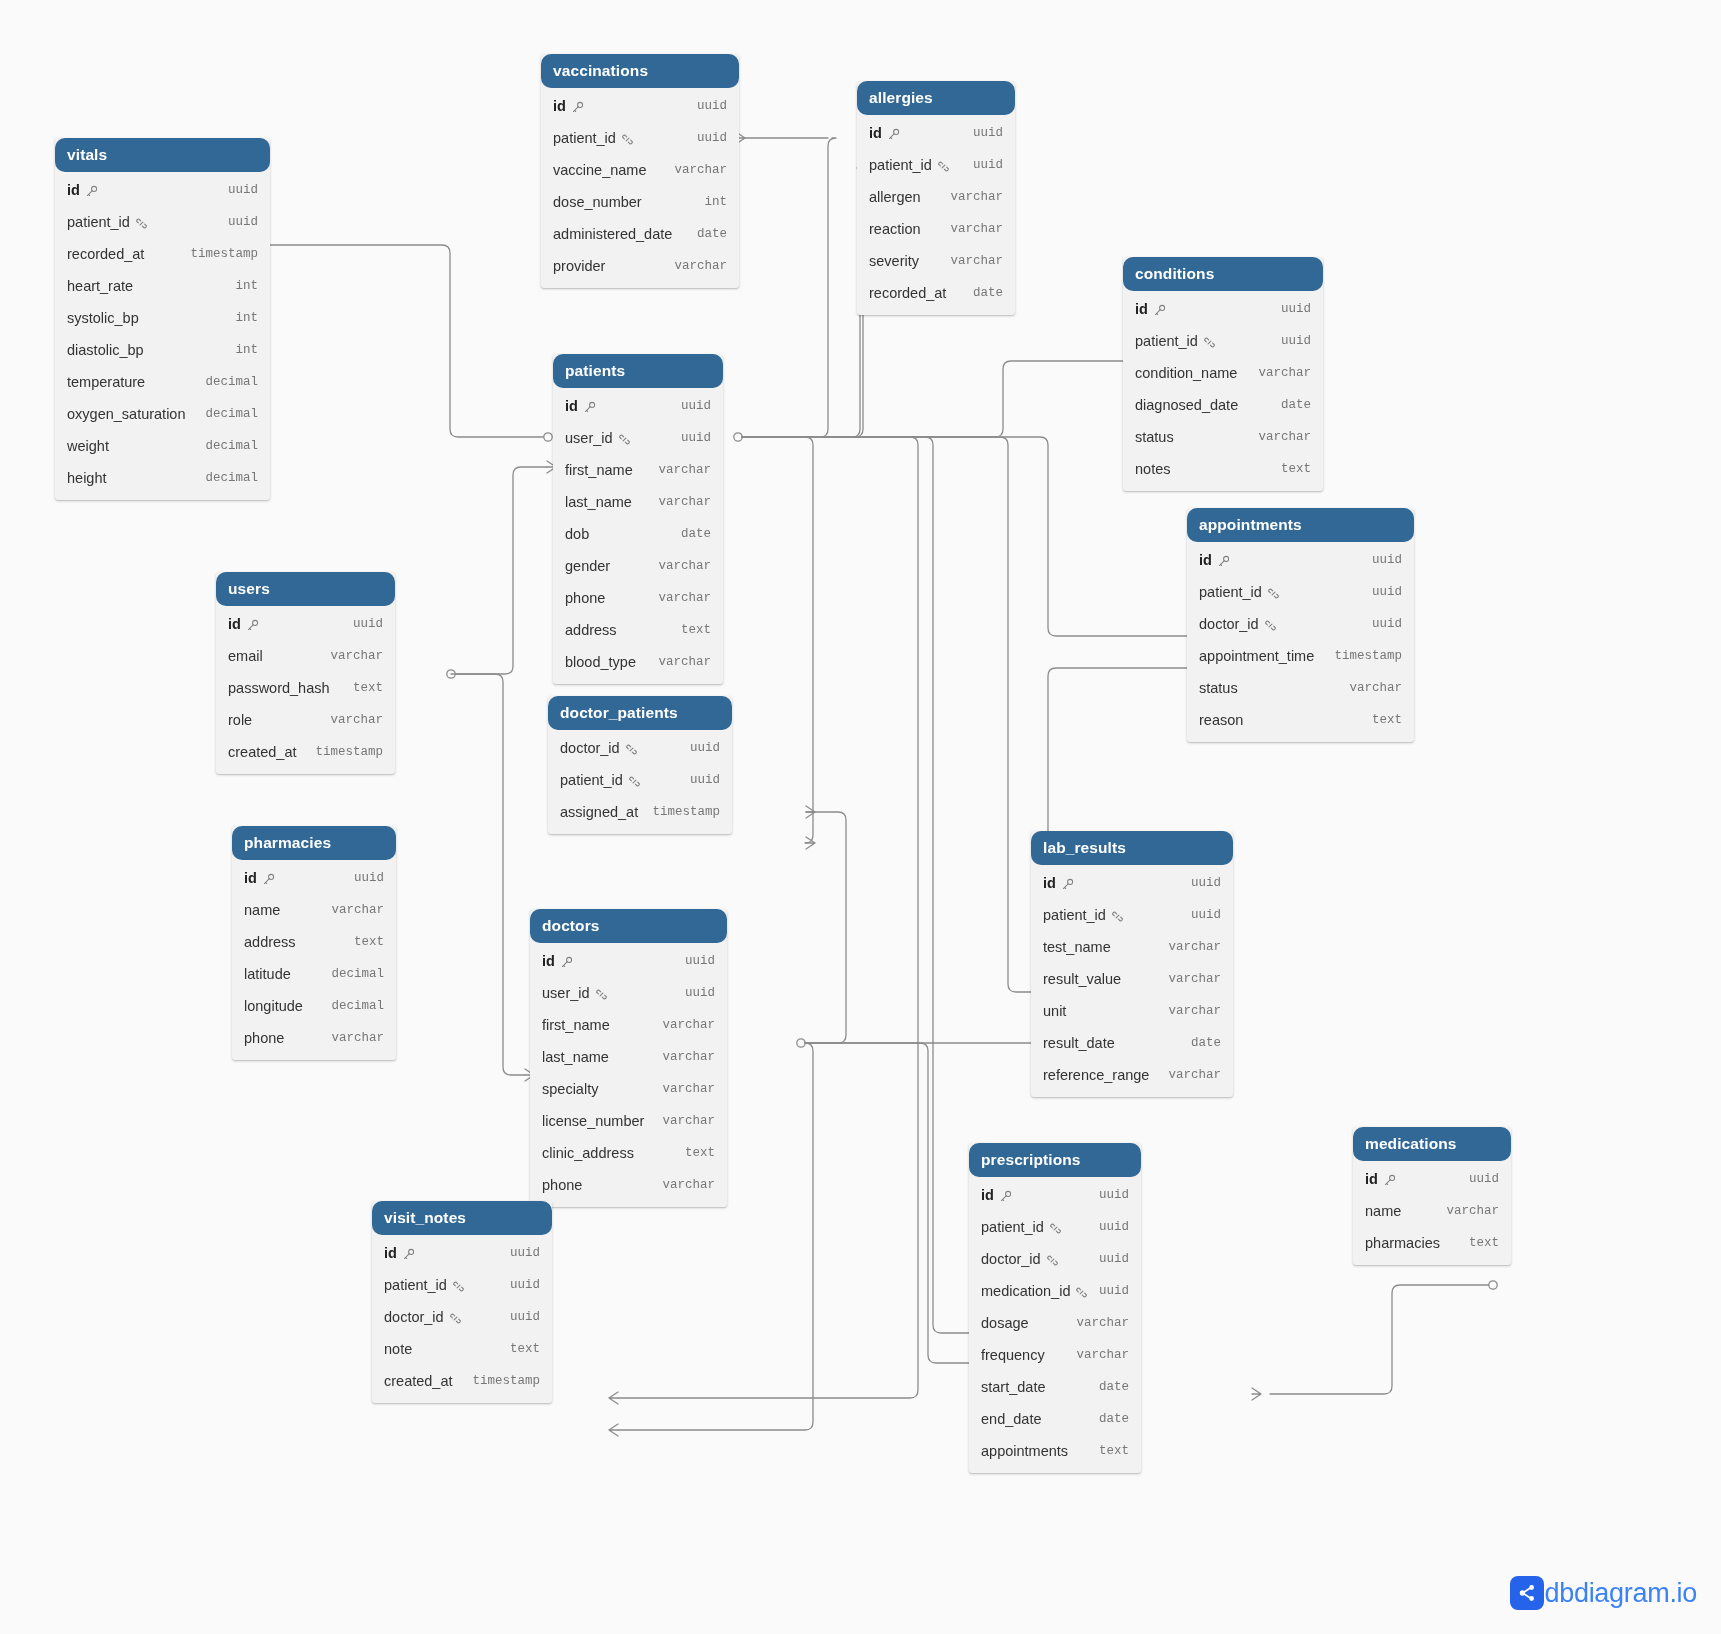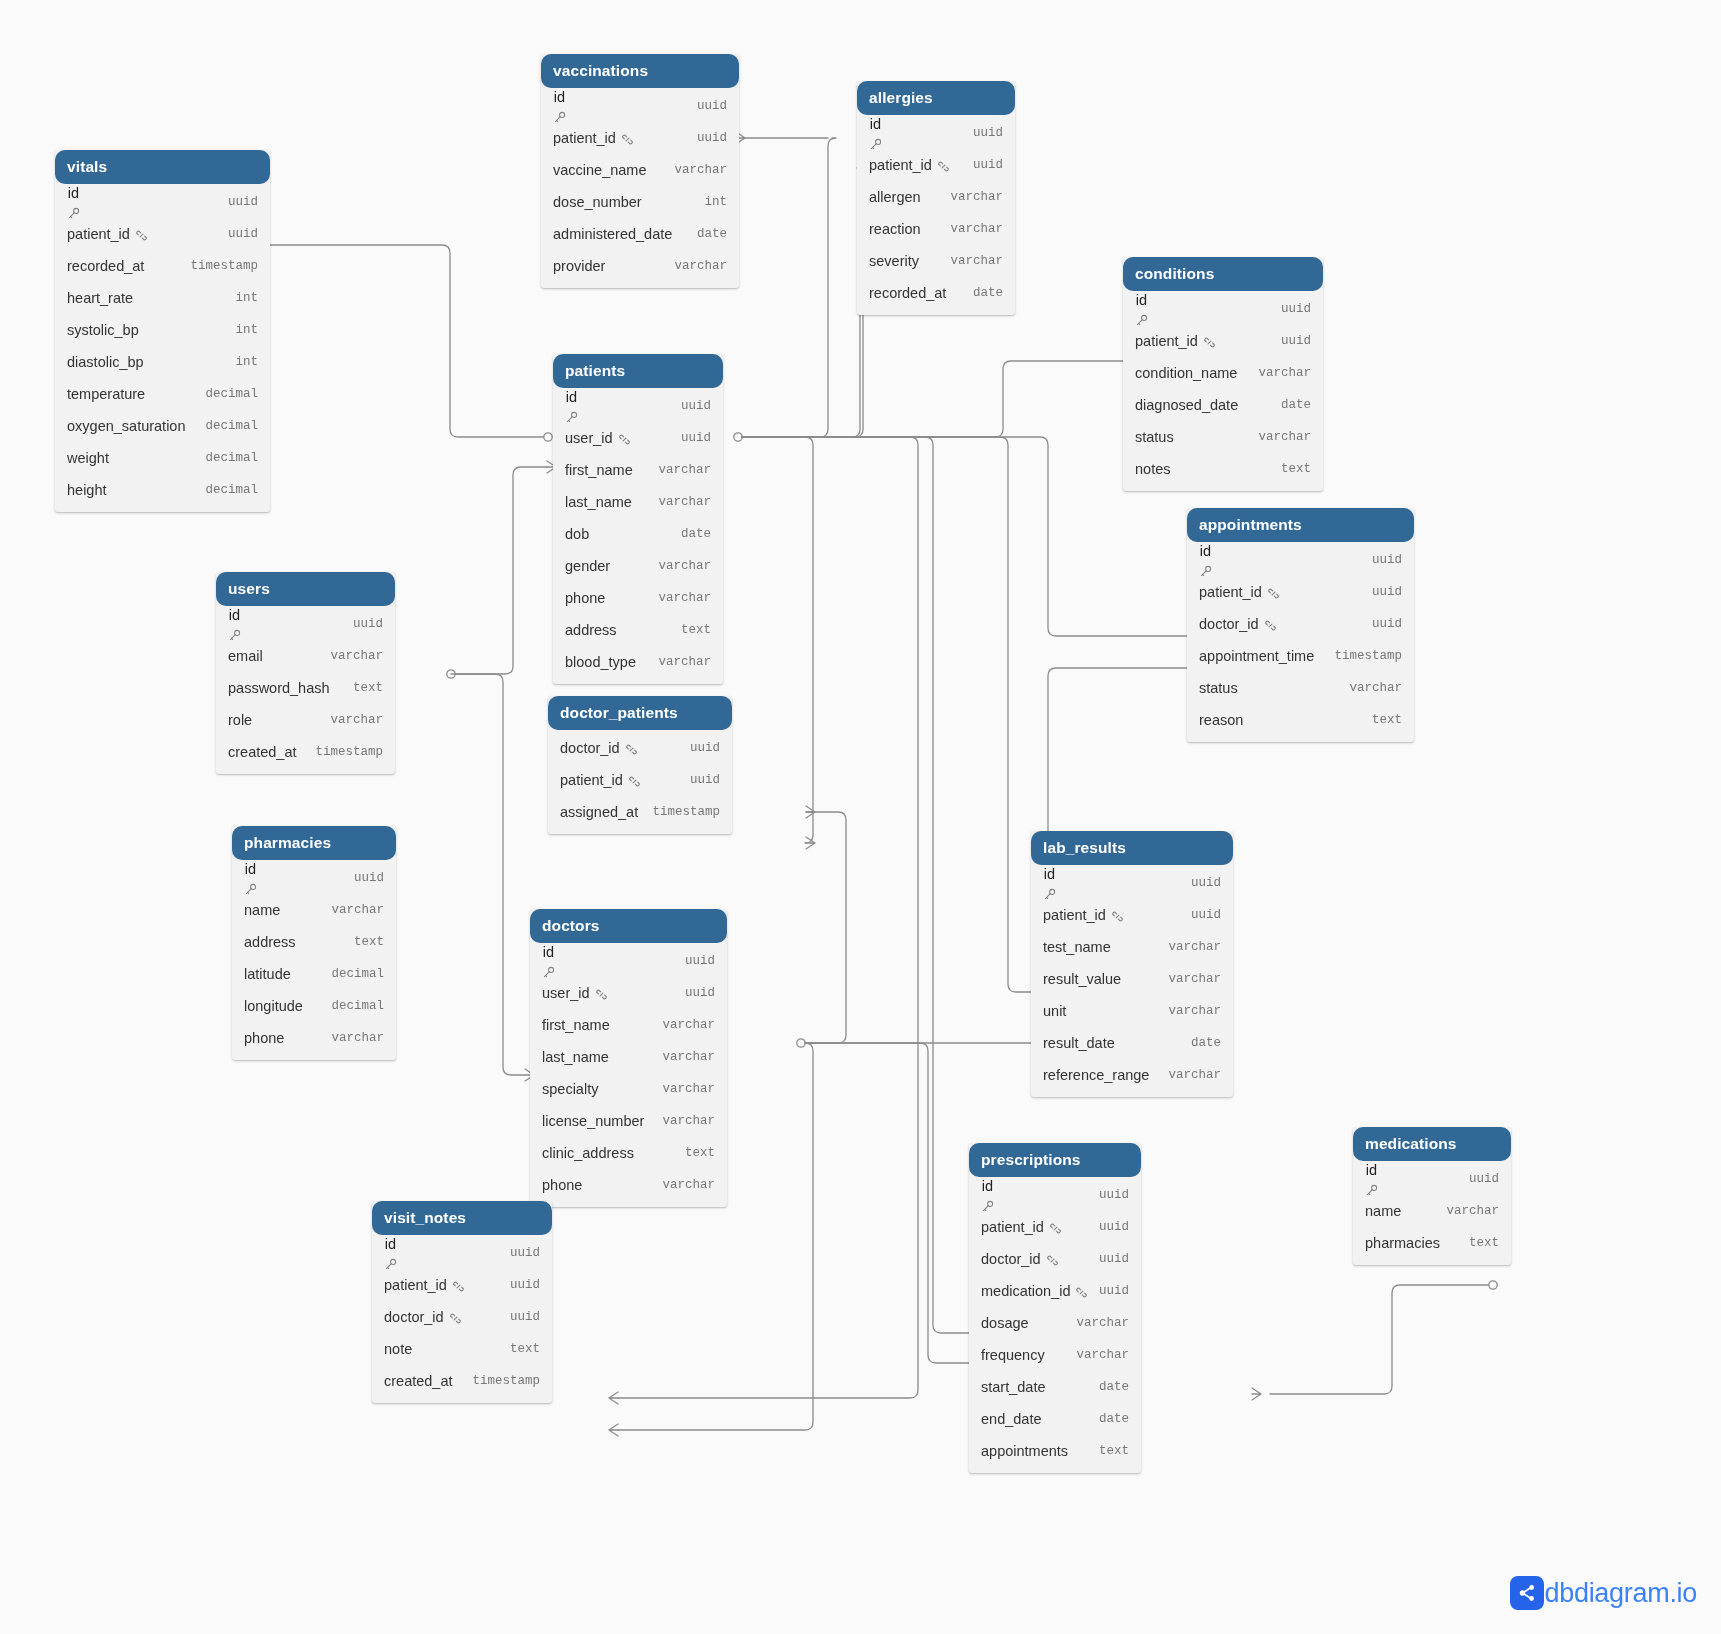--- a/index.html
+++ b/index.html
@@ -53,23 +53,22 @@
     white-space: nowrap;
   }
   .field-name {
     font-size: 14.5px;
     color: #333333;
     display: flex;
     align-items: center;
     gap: 5px;
   }
   .field-row.pk .field-name {
-    font-weight: normal;
+    font-weight: bold;
     color: #222222;
-    flex-direction: column;
   }
   .field-type {
     font-family: "Liberation Mono", monospace;
     font-size: 12.5px;
     color: #777777;
   }
   .key-icon, .fk-icon {
     display: inline-block;
     width: 13px;
     height: 13px;
@@ -211,21 +210,21 @@
       <circle cx="1493" cy="1285" r="4.2" fill="#fafafa" stroke="#8c8c8c" stroke-width="1.3"></circle>
       <g transform="translate(1261,1394) rotate(180)">
           <use href="#crow-right"></use>
         </g>
 
       <path d="M742,437 L852,437 Q860,437 860,429 L860,176 Q860,168 868,168 L940,168"></path>
     </g>
   </svg>
 
   <div id="tables-layer">
-      <div class="table-box" style="left: 55px; top: 150px; width: 215px;">
+      <div class="table-box" style="left: 55px; top: 138px; width: 215px;">
         <div class="table-header">vitals</div>
         <div class="table-body">
           <div class="field-row pk">
             <span class="field-name">
               <span>id</span>
               <span class="key-icon">
                 <svg viewBox="0 0 16 16" width="13" height="13" fill="none" stroke="#555" stroke-width="1.25">
                   <circle cx="11.2" cy="4.8" r="3.1"></circle>
                   <path d="M9.0 7.0 L3.0 13.0" stroke-linecap="round"></path>
                   <path d="M4.4 11.6 L5.8 13.0" stroke-linecap="round"></path>

